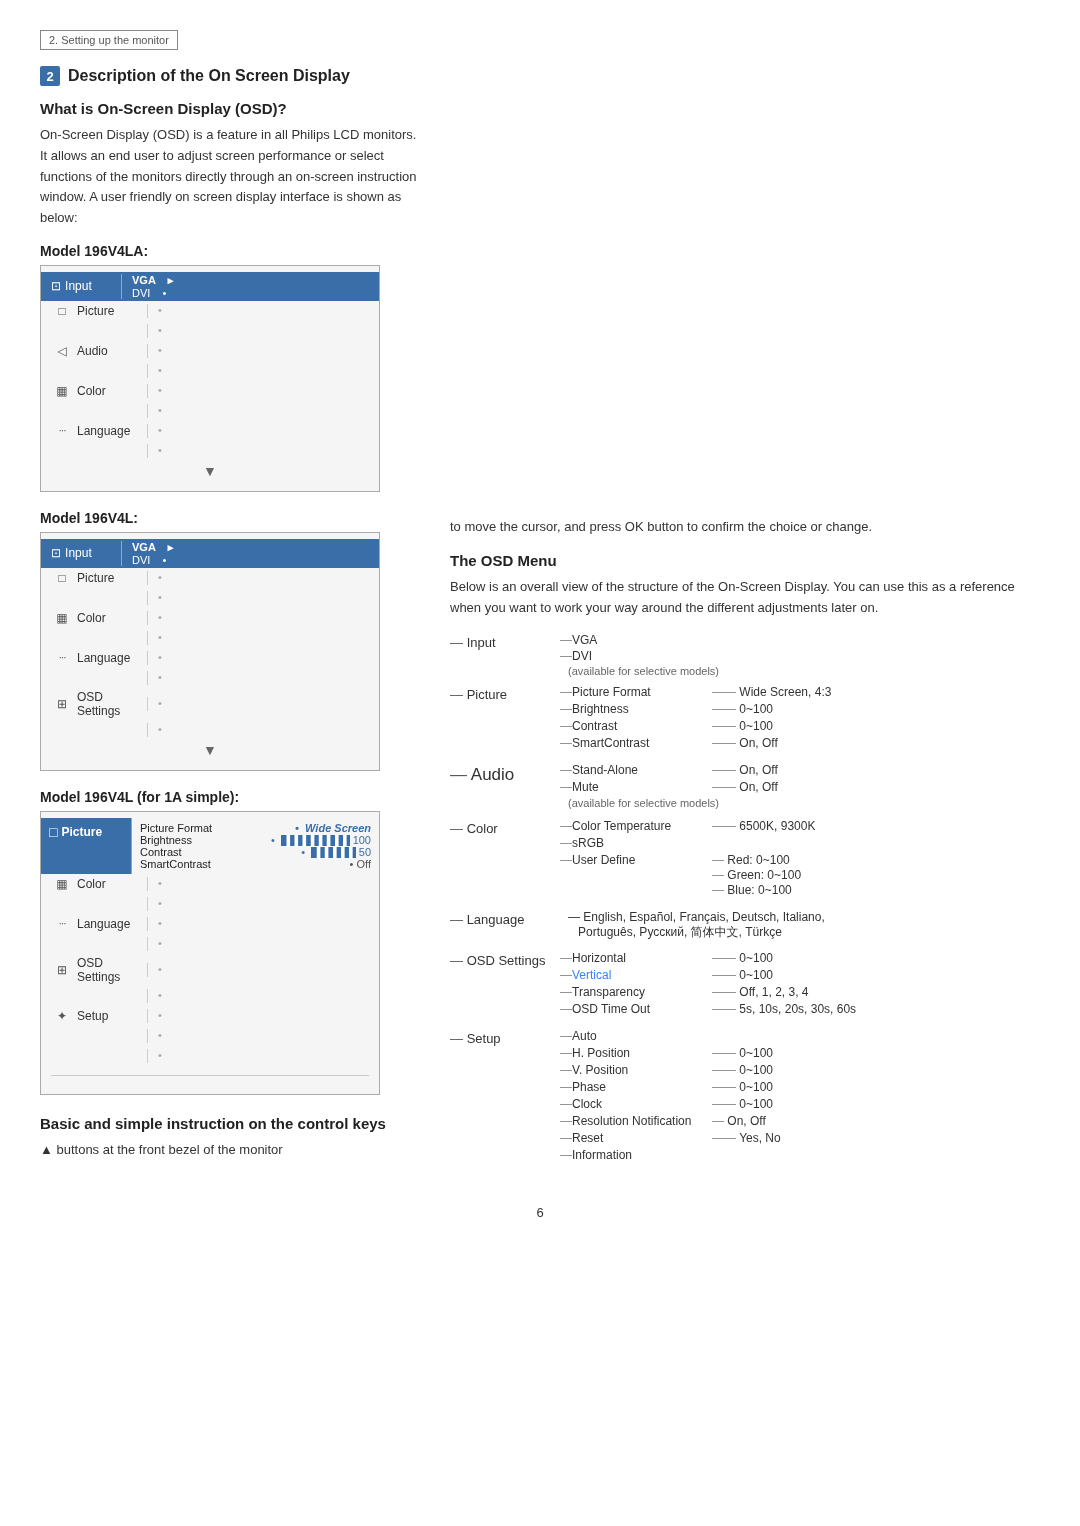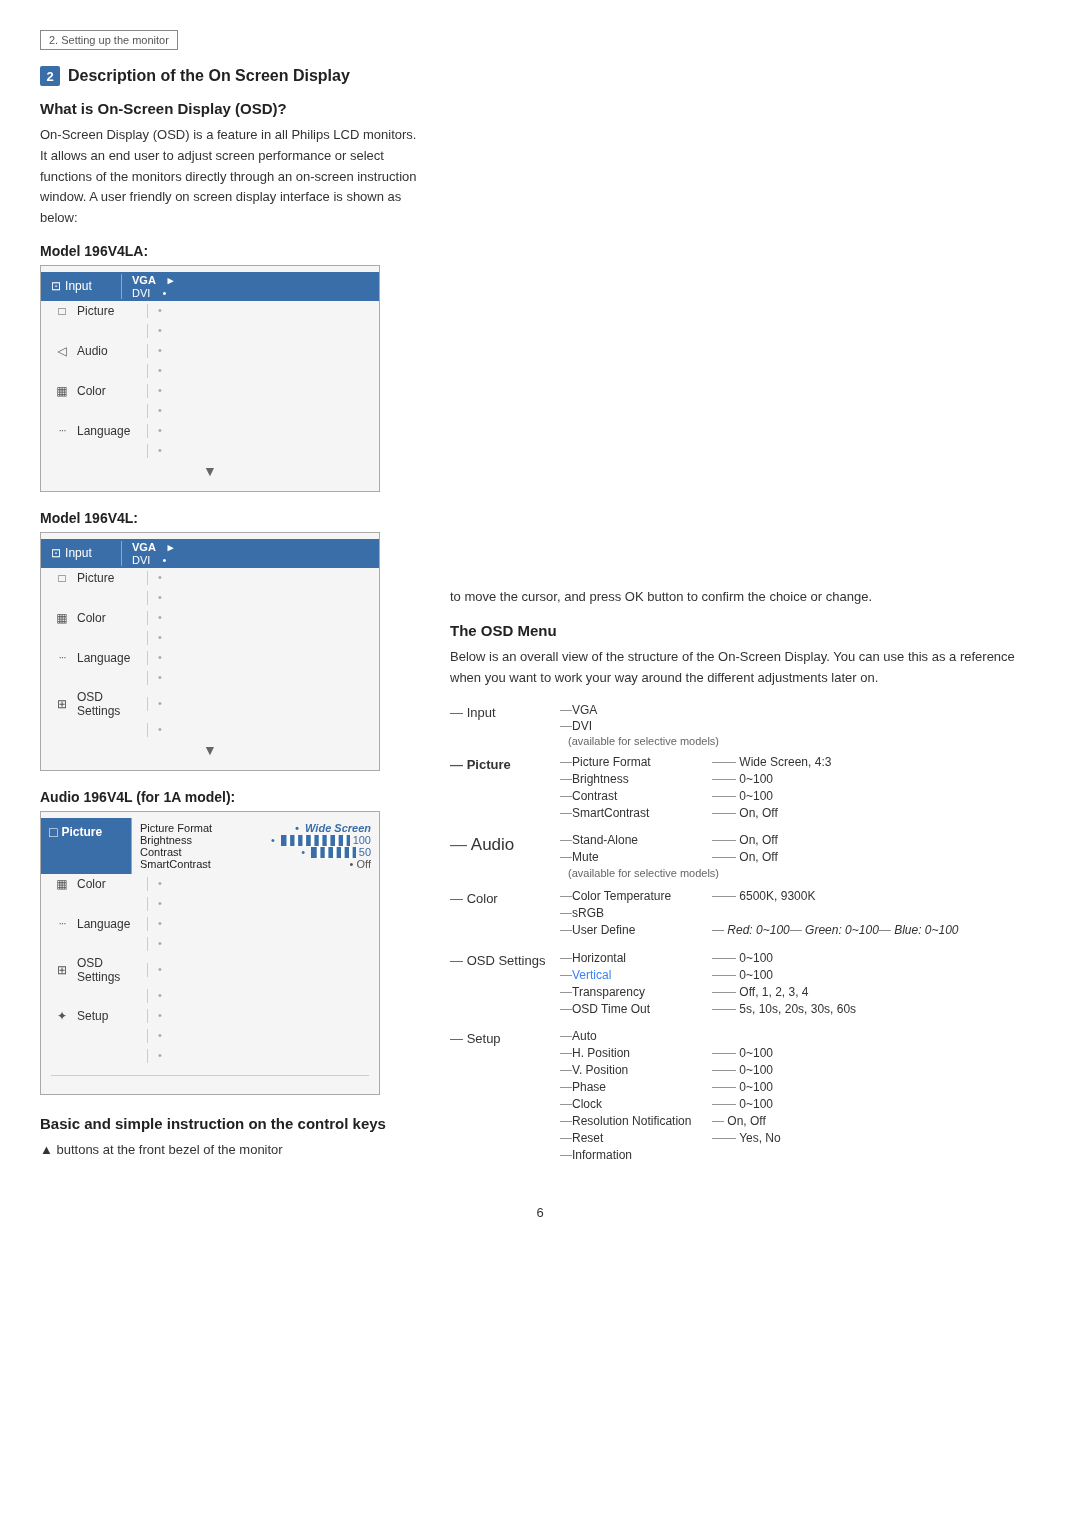--- a/index.html
+++ b/index.html
@@ -324,21 +324,21 @@
           <div class="osd-right"><span style="color:#aaa">•</span></div>
         </div>
         <div class="osd-row-plain">
           <div class="osd-icon"></div>
           <div class="osd-label"></div>
           <div class="osd-right"><span style="color:#aaa">•</span></div>
         </div>
         <div class="osd-arrow-down">▼</div>
       </div>
 
-      <div class="model-label">Audio 196V4L (for 1A model):</div>
+      <div class="model-label">Model 196V4L (for 1A simple):</div>
       <div class="osd-box">
 
         <div style="display:flex;">
           <div style="display:flex;align-items:center;background:#3a6ea8;width:90px;padding:6px 8px;flex-shrink:0;flex-direction:column;justify-content:flex-start;">
             <div style="display:flex;align-items:center;gap:4px;color:#fff;font-size:12px;font-weight:bold;width:100%;">
               <span style="font-size:14px;">□</span> Picture
             </div>
           </div>
           <div style="flex:1;border-left:1px solid #88aacc;padding:4px 8px;font-size:11px;">
             <div style="display:flex;align-items:center;justify-content:space-between;">
@@ -446,21 +446,21 @@
             </div>
             <div style="display:flex;align-items:center;margin-bottom:2px;">
               <span style="color:#888;font-size:12px;">— </span>
                 <span style="font-size:12px;color:#333;">DVI</span>
             </div>
             <div style="font-size:11px;color:#666;margin-left:8px;">(available for selective models)</div>
           </div>
         </div>
 
         <div style="display:flex;margin-bottom:10px;align-items:flex-start;">
-          <div style="font-size:13px;color:#333;width:110px;flex-shrink:0;padding-top:2px;font-weight:bold;">
+          <div style="font-size:13px;color:#333;width:110px;flex-shrink:0;padding-top:2px;">
             <span style="color:#555;">— </span><span>Picture</span>
           </div>
           <div style="flex:1;">
             <div style="display:flex;margin-bottom:3px;">
               <span style="color:#888;font-size:12px;white-space:nowrap;">— </span>
               <span style="font-size:12px;color:#333;width:140px;flex-shrink:0;">Picture Format</span>
               <span style="font-size:12px;color:#333;"><span style="color:#888;">—— </span>Wide Screen, 4:3</span>
             </div>
             <div style="display:flex;margin-bottom:3px;">
               <span style="color:#888;font-size:12px;white-space:nowrap;">— </span>
@@ -509,29 +509,38 @@
               <span style="font-size:12px;color:#333;width:140px;flex-shrink:0;">Color Temperature</span>
               <span style="font-size:12px;color:#333;"><span style="color:#888;">—— </span>6500K, 9300K</span>
             </div>
             <div style="display:flex;margin-bottom:3px;">
               <span style="color:#888;font-size:12px;white-space:nowrap;">— </span>
               <span style="font-size:12px;color:#333;width:140px;flex-shrink:0;">sRGB</span>
             </div>
             <div style="display:flex;margin-bottom:3px;align-items:flex-start;">
               <span style="color:#888;font-size:12px;white-space:nowrap;">— </span>
               <span style="font-size:12px;color:#333;width:140px;flex-shrink:0;">User Define</span>
-              <div style="display:flex;flex-direction:row;font-style:italic;">
+              <div style="display:flex;flex-direction:column;">
                 <span style="font-size:12px;color:#333;margin-bottom:1px;"><span style="color:#888;">— </span>Red: 0~100</span>
                 <span style="font-size:12px;color:#333;margin-bottom:1px;"><span style="color:#888;">— </span>Green: 0~100</span>
                 <span style="font-size:12px;color:#333;"><span style="color:#888;">— </span>Blue: 0~100</span>
               </div>
             </div>
           </div>
         </div>
 
+        <div style="display:flex;margin-bottom:10px;align-items:flex-start;">
+          <div style="font-size:13px;color:#333;width:110px;flex-shrink:0;padding-top:2px;">
+            <span style="color:#555;">— </span><span>Language</span>
+          </div>
+          <div style="flex:1;font-size:12px;color:#333;padding-left:8px;">
+            <div>— English, Español, Français, Deutsch, Italiano,</div>
+            <div>&nbsp;&nbsp;&nbsp;Português, Русский, 简体中文, Türkçe</div>
+          </div>
+        </div>
 
         <div style="display:flex;margin-bottom:10px;align-items:flex-start;">
           <div style="font-size:13px;color:#333;width:110px;flex-shrink:0;padding-top:2px;">
             <span style="color:#555;">— </span><span>OSD Settings</span>
           </div>
           <div style="flex:1;">
             <div style="display:flex;margin-bottom:3px;">
               <span style="color:#888;font-size:12px;white-space:nowrap;">— </span>
               <span style="font-size:12px;color:#333;width:140px;flex-shrink:0;">Horizontal</span>
               <span style="font-size:12px;color:#333;"><span style="color:#888;">—— </span>0~100</span>

